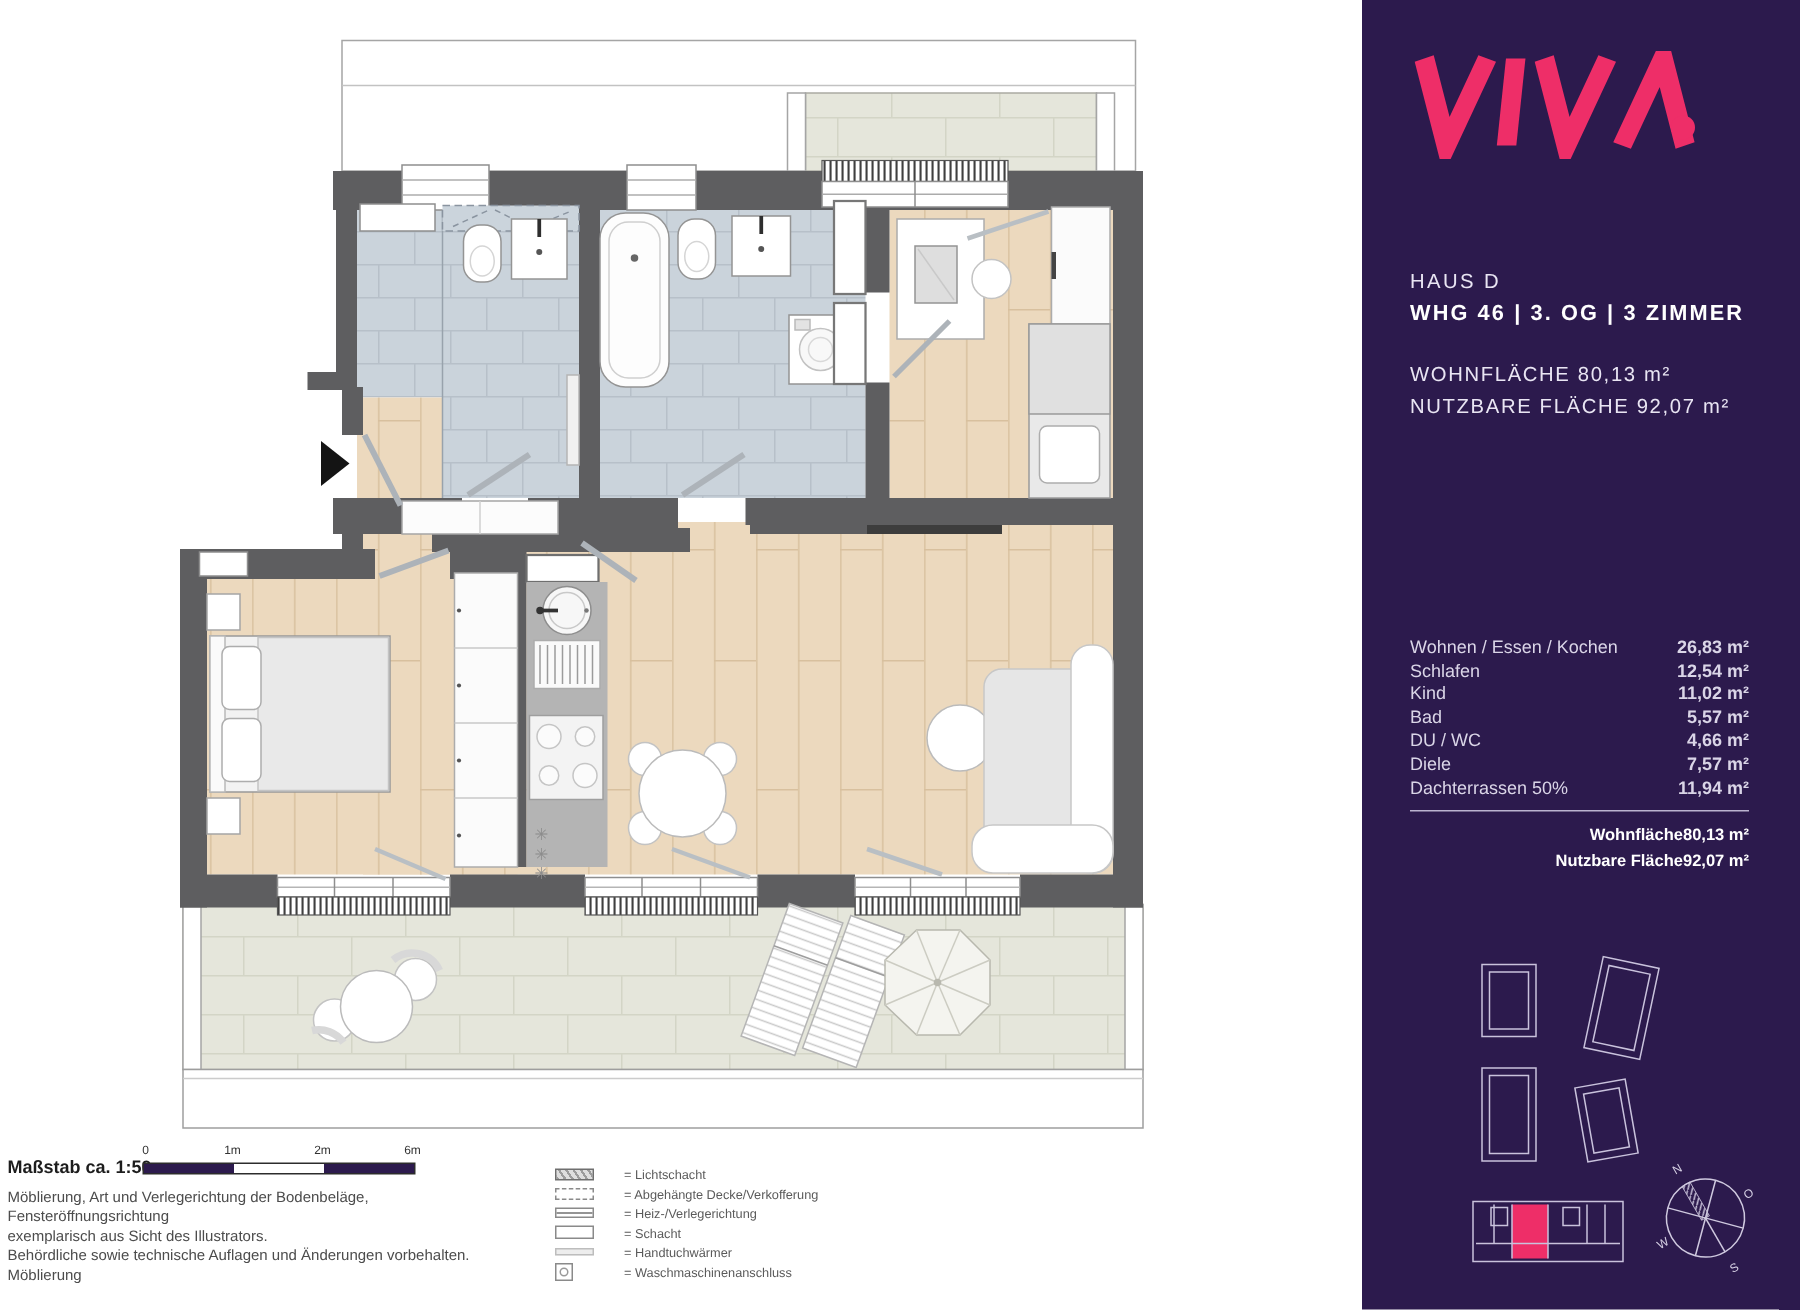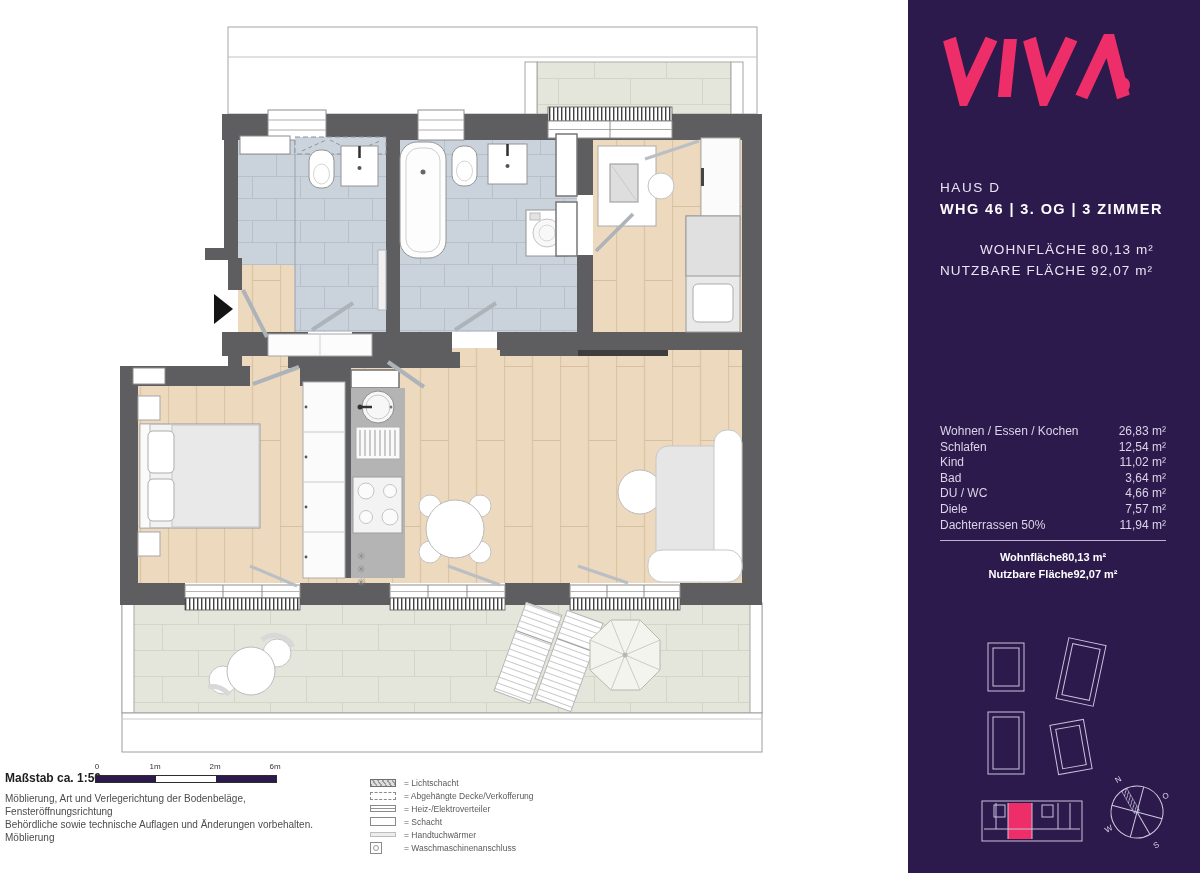--- a/index.html
+++ b/index.html
@@ -4,43 +4,43 @@
 <style>
   html,body{margin:0;padding:0;background:#fff;}
   body{position:relative;width:1200px;height:873px;overflow:hidden;
        font-family:"Liberation Sans",sans-serif;-webkit-font-smoothing:antialiased;}
   #plan{position:absolute;left:0;top:0;}
   
   #sidebar{position:absolute;left:908px;top:0;width:292px;height:873px;background:#2C1A4D;}
   #logo{position:absolute;left:30px;top:34px;}
   .s-haus{position:absolute;left:32px;top:180px;font-size:13.5px;color:#E9E5F3;letter-spacing:1.6px;}
   .s-whg{position:absolute;left:32px;top:201px;font-size:14.5px;font-weight:bold;color:#FFFFFF;letter-spacing:1.4px;}
-  .s-area1{position:absolute;left:32px;top:242px;font-size:13.5px;color:#E9E5F3;letter-spacing:1.1px;margin-left:40px;}
+  .s-area1{position:absolute;left:32px;top:242px;font-size:13.5px;color:#E9E5F3;letter-spacing:1.1px;}
   .s-area2{position:absolute;left:32px;top:263px;font-size:13.5px;color:#E9E5F3;letter-spacing:1.1px;}
   #roomtable{position:absolute;left:32px;top:424px;width:226px;}
   .rrow{display:flex;justify-content:space-between;font-size:12px;color:#DAD5E7;line-height:15.6px;}
-  .rrow .rvalue{text-align:right;}
+  .rrow .rvalue{text-align:right;font-weight:bold;}
   #tdivider{position:absolute;left:32px;top:540px;width:226px;height:0;border-top:1px solid #BBB3D0;}
   #totals{position:absolute;left:32px;top:549px;width:226px;}
-  .trow{display:flex;justify-content:center;font-size:11px;font-weight:bold;color:#FFFFFF;line-height:16.5px;}
+  .trow{display:flex;justify-content:flex-end;font-size:11px;font-weight:bold;color:#FFFFFF;line-height:16.5px;}
   #minimap{position:absolute;left:0px;top:630px;}
   
   #massstab{position:absolute;left:5px;top:771px;font-size:12px;font-weight:bold;color:#1d1d1d;}
   #scalebar{position:absolute;left:95px;top:762px;width:182px;}
   #scaleticks{position:relative;height:10px;}
   #scaleticks span{position:absolute;transform:translateX(-50%);font-size:8px;color:#333;}
   #scaleticks span:nth-child(1){left:2px;}
   #scaleticks span:nth-child(2){left:60px;}
   #scaleticks span:nth-child(3){left:120px;text-align:center;}
   #scaleticks span:nth-child(4){left:180px;}
   #scalestrip{margin-top:3px;height:6px;border:1px solid #2c2c2c;
       background:linear-gradient(90deg,#2C1A4D 0 33.4%,#ffffff 33.4% 66.7%,#2C1A4D 66.7%);}
   #disclaimer{position:absolute;left:5px;top:792px;width:350px;font-size:10px;color:#4c4c4c;line-height:13px;}
   #legend{position:absolute;left:370px;top:776px;}
-  .lg-row{display:flex;align-items:center;height:13px;}
+  .lg-row{display:flex;align-items:center;height:13px;gap:12px;}
   .lg-iconwrap{width:34px;display:flex;justify-content:flex-start;}
   .lg-icon{width:26px;height:8px;border:1px solid #8a8a8a;background:#fff;box-sizing:border-box;}
   .lichtschacht-icon{background:repeating-linear-gradient(55deg,#9c9c9c 0 1.5px,#dedede 1.5px 4px);border-color:#6f6f6f;}
   .abgehaengte-decke-icon{border:1px dashed #8a8a8a;background:#fff;}
   .heiz-elektro-icon{height:7px;background:linear-gradient(to bottom,#fff 2px,#949494 2px,#949494 3px,#fff 3px);}
   .schacht-icon{border-width:1.6px;height:9px;}
   .handtuchwaermer-icon{height:5px;border-color:#bdbdbd;background:#ededed;}
   .waschmaschine-icon{width:12px;height:12px;position:relative;}
   .waschmaschine-icon::after{content:"";position:absolute;inset:2px;border:1px solid #9a9a9a;border-radius:50%;}
   .lg-label{font-size:8.5px;color:#5a5a5a;white-space:nowrap;}
@@ -357,40 +357,41 @@
   <div id="scaleticks">
       <span>0</span>
       <span>1m</span>
       <span>2m</span>
       <span>6m</span>
     </div>
   <div id="scalestrip"></div>
 </div>
 <div id="disclaimer">
     <div>Möblierung, Art und Verlegerichtung der Bodenbeläge, Fensteröffnungsrichtung</div>
+    <div>exemplarisch aus Sicht des Illustrators.</div>
     <div>Behördliche sowie technische Auflagen und Änderungen vorbehalten. Möblierung</div>
   </div>
 <div id="legend">
     <div class="lg-row">
     <span class="lg-iconwrap">
         <span class="lg-icon lichtschacht-icon"></span>
       </span>
     <span class="lg-label">= Lichtschacht</span>
   </div>
     <div class="lg-row">
     <span class="lg-iconwrap">
         <span class="lg-icon abgehaengte-decke-icon"></span>
       </span>
     <span class="lg-label">= Abgehängte Decke/Verkofferung</span>
   </div>
     <div class="lg-row">
     <span class="lg-iconwrap">
         <span class="lg-icon heiz-elektro-icon"></span>
       </span>
-    <span class="lg-label">= Heiz-/Elektroverteiler</span>
+    <span class="lg-label">= Heiz-/Verlegerichtung</span>
   </div>
     <div class="lg-row">
     <span class="lg-iconwrap">
         <span class="lg-icon schacht-icon"></span>
       </span>
     <span class="lg-label">= Schacht</span>
   </div>
     <div class="lg-row">
     <span class="lg-iconwrap">
         <span class="lg-icon handtuchwaermer-icon"></span>
@@ -429,21 +430,21 @@
       <div class="rrow">
       <span class="rlabel">Schlafen</span>
       <span class="rvalue">12,54 m²</span>
     </div>
       <div class="rrow">
       <span class="rlabel">Kind</span>
       <span class="rvalue">11,02 m²</span>
     </div>
       <div class="rrow">
       <span class="rlabel">Bad</span>
-      <span class="rvalue">3,64 m²</span>
+      <span class="rvalue">5,57 m²</span>
     </div>
       <div class="rrow">
       <span class="rlabel">DU / WC</span>
       <span class="rvalue">4,66 m²</span>
     </div>
       <div class="rrow">
       <span class="rlabel">Diele</span>
       <span class="rvalue">7,57 m²</span>
     </div>
       <div class="rrow">

